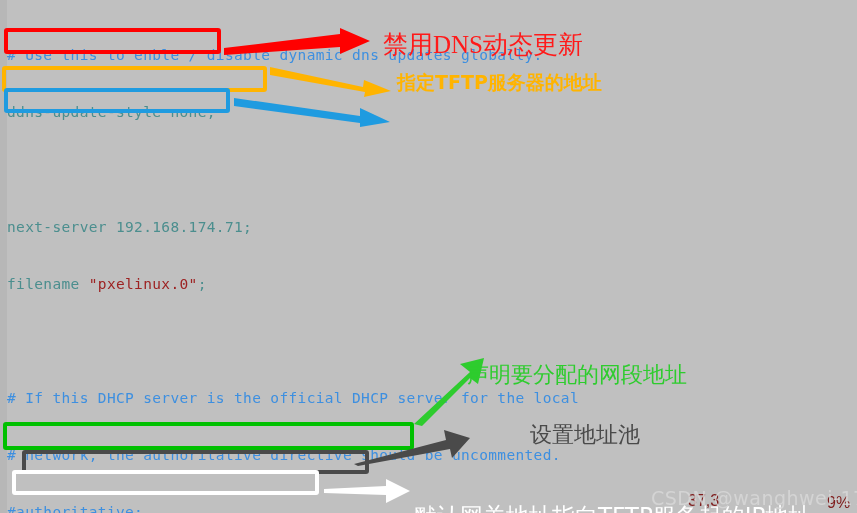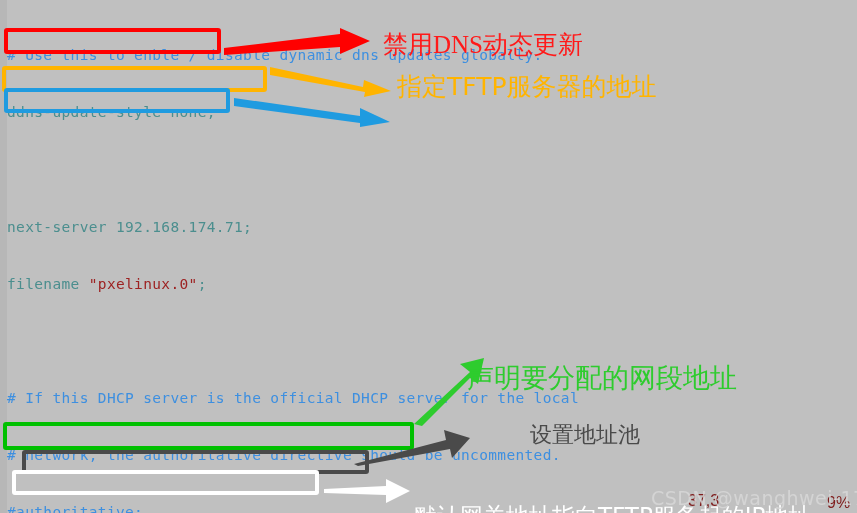--- a/index.html
+++ b/index.html
@@ -38,23 +38,23 @@
   .box-green {border-color:#00c000;border-width:4px;}
   .box-dark  {border-color:#4a4a4a;border-width:4px;}
   .box-white {border-color:#ffffff;border-width:4px;}
   
   .note{
     position:absolute;
     font-family:"DejaVu Sans","Liberation Sans",sans-serif;
     white-space:nowrap;
   }
   .n-red   {color:#ff1a1a;font-size:25px;}
-  .n-orange{color:#ffb400;font-size:25px;}
+  .n-orange{color:#ffb400;font-size:19px;font-weight:bold;}
   .n-blue  {color:#3d9fe8;font-size:25px;}
-  .n-green {color:#2ecc2e;font-size:27px;}
+  .n-green {color:#2ecc2e;font-size:22px;}
   .n-dark  {color:#4a4a4a;font-size:22px;margin-left:40px;}
   .n-white {color:#ffffff;font-size:23px;}
   
   .arrow{position:absolute;}
   
   .wm{
     position:absolute;
     color:#d8d8d8;opacity:.85;
     font-family:"DejaVu Sans","Liberation Sans",sans-serif;
     font-size:19px;white-space:nowrap;

